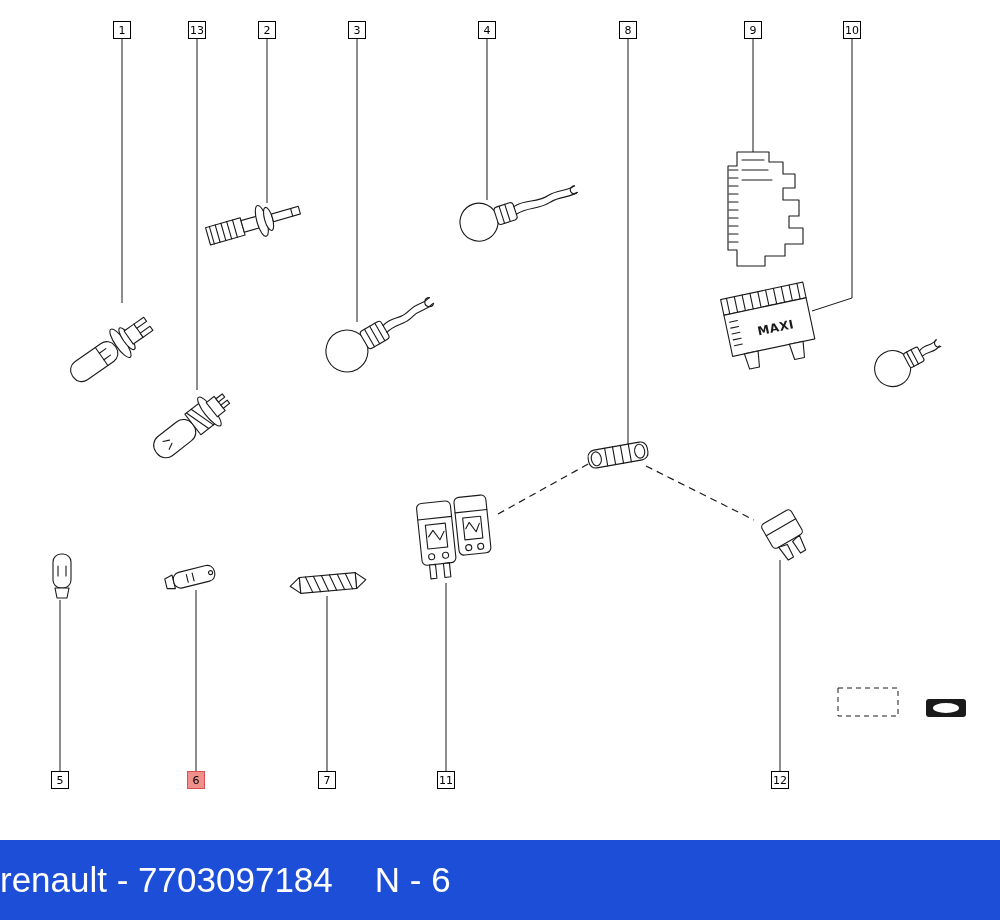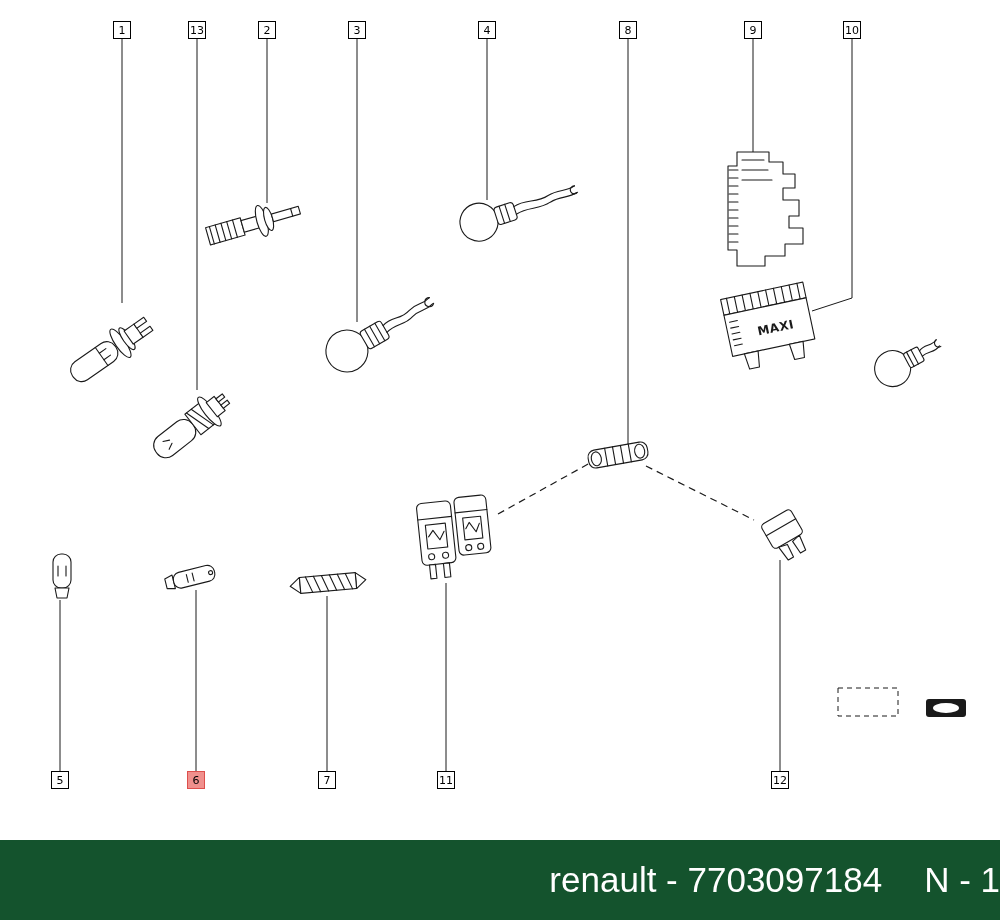--- a/index.html
+++ b/index.html
@@ -8,22 +8,22 @@
   .diagram{position:absolute;left:0;top:0;display:block;}
   .s{fill:none;stroke:#1a1a1a;stroke-width:1;}
   .dash{fill:none;stroke:#1a1a1a;stroke-width:1.2;stroke-dasharray:7 5;}
   .dash-box{fill:none;stroke:#1a1a1a;stroke-width:1;stroke-dasharray:5 4;}
   .part{fill:none;stroke:#1a1a1a;stroke-width:1.1;stroke-linecap:round;stroke-linejoin:round;}
   .w{fill:#ffffff;}
   .label-rect{fill:#ffffff;stroke:#000000;stroke-width:1;}
   .label-text{font-family:"DejaVu Sans",sans-serif;font-size:11px;fill:#000;text-anchor:middle;stroke:none;}
   .label.hl .label-rect{fill:#f0908d;stroke:#dd4f4c;}
   .maxi-text{font-family:"DejaVu Sans",sans-serif;font-size:12px;font-weight:bold;fill:#1a1a1a;text-anchor:middle;stroke:none;letter-spacing:.5px;}
-  .footer{position:absolute;left:0;top:840px;width:1000px;height:80px;background:#14532d;color:#ffffff;
-          display:flex;align-items:center;justify-content:flex-end;gap:42px;font-size:35px;font-weight:400;}
+  .footer{position:absolute;left:0;top:840px;width:1000px;height:80px;background:#1d4ed8;color:#ffffff;
+          display:flex;align-items:center;justify-content:flex-start;gap:42px;font-size:35px;font-weight:400;}
 </style>
 </head>
 <body>
 
 <div class="canvas">
 
   <svg class="diagram" width="1000" height="840" viewBox="0 0 1000 840" xmlns="http://www.w3.org/2000/svg">
 
     <g class="s">
       <line x1="122" y1="38.5" x2="122" y2="303"></line>
@@ -226,16 +226,16 @@
       <text class="label-text" x="446" y="784">11</text>
     </g>
     <g class="label">
       <rect class="label-rect" x="771.5" y="771.5" width="17" height="17"></rect>
       <text class="label-text" x="780" y="784">12</text>
     </g>
   </svg>
 
   <div class="footer">
     <span>renault - 7703097184</span>
-    <span>N - 1</span>
+    <span>N - 6</span>
   </div>
 
 </div>
 
 </body></html>

